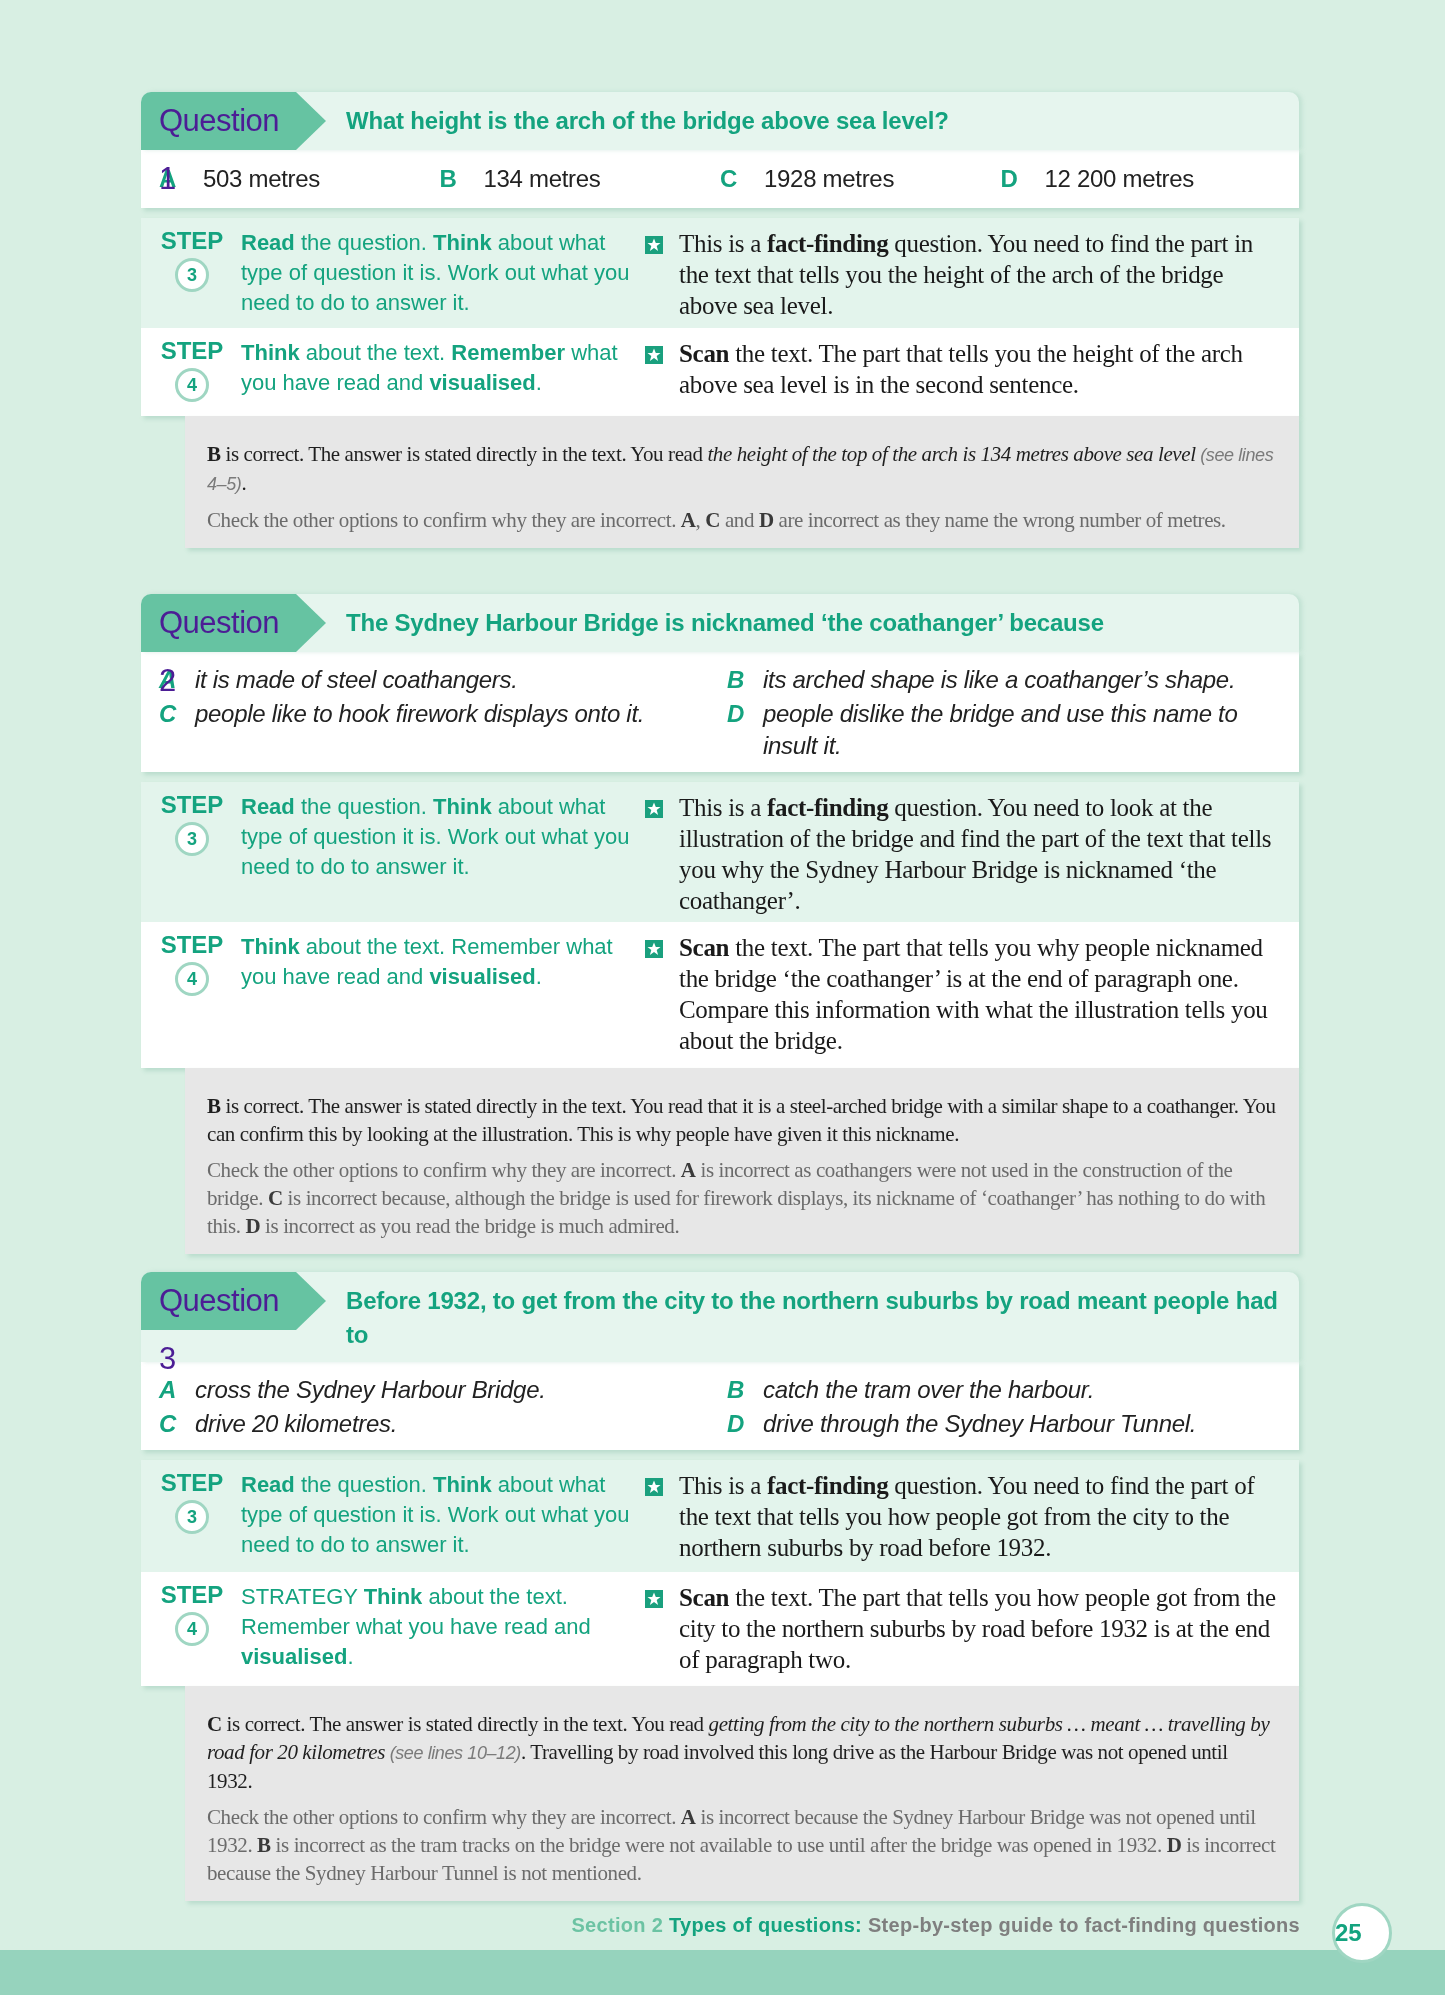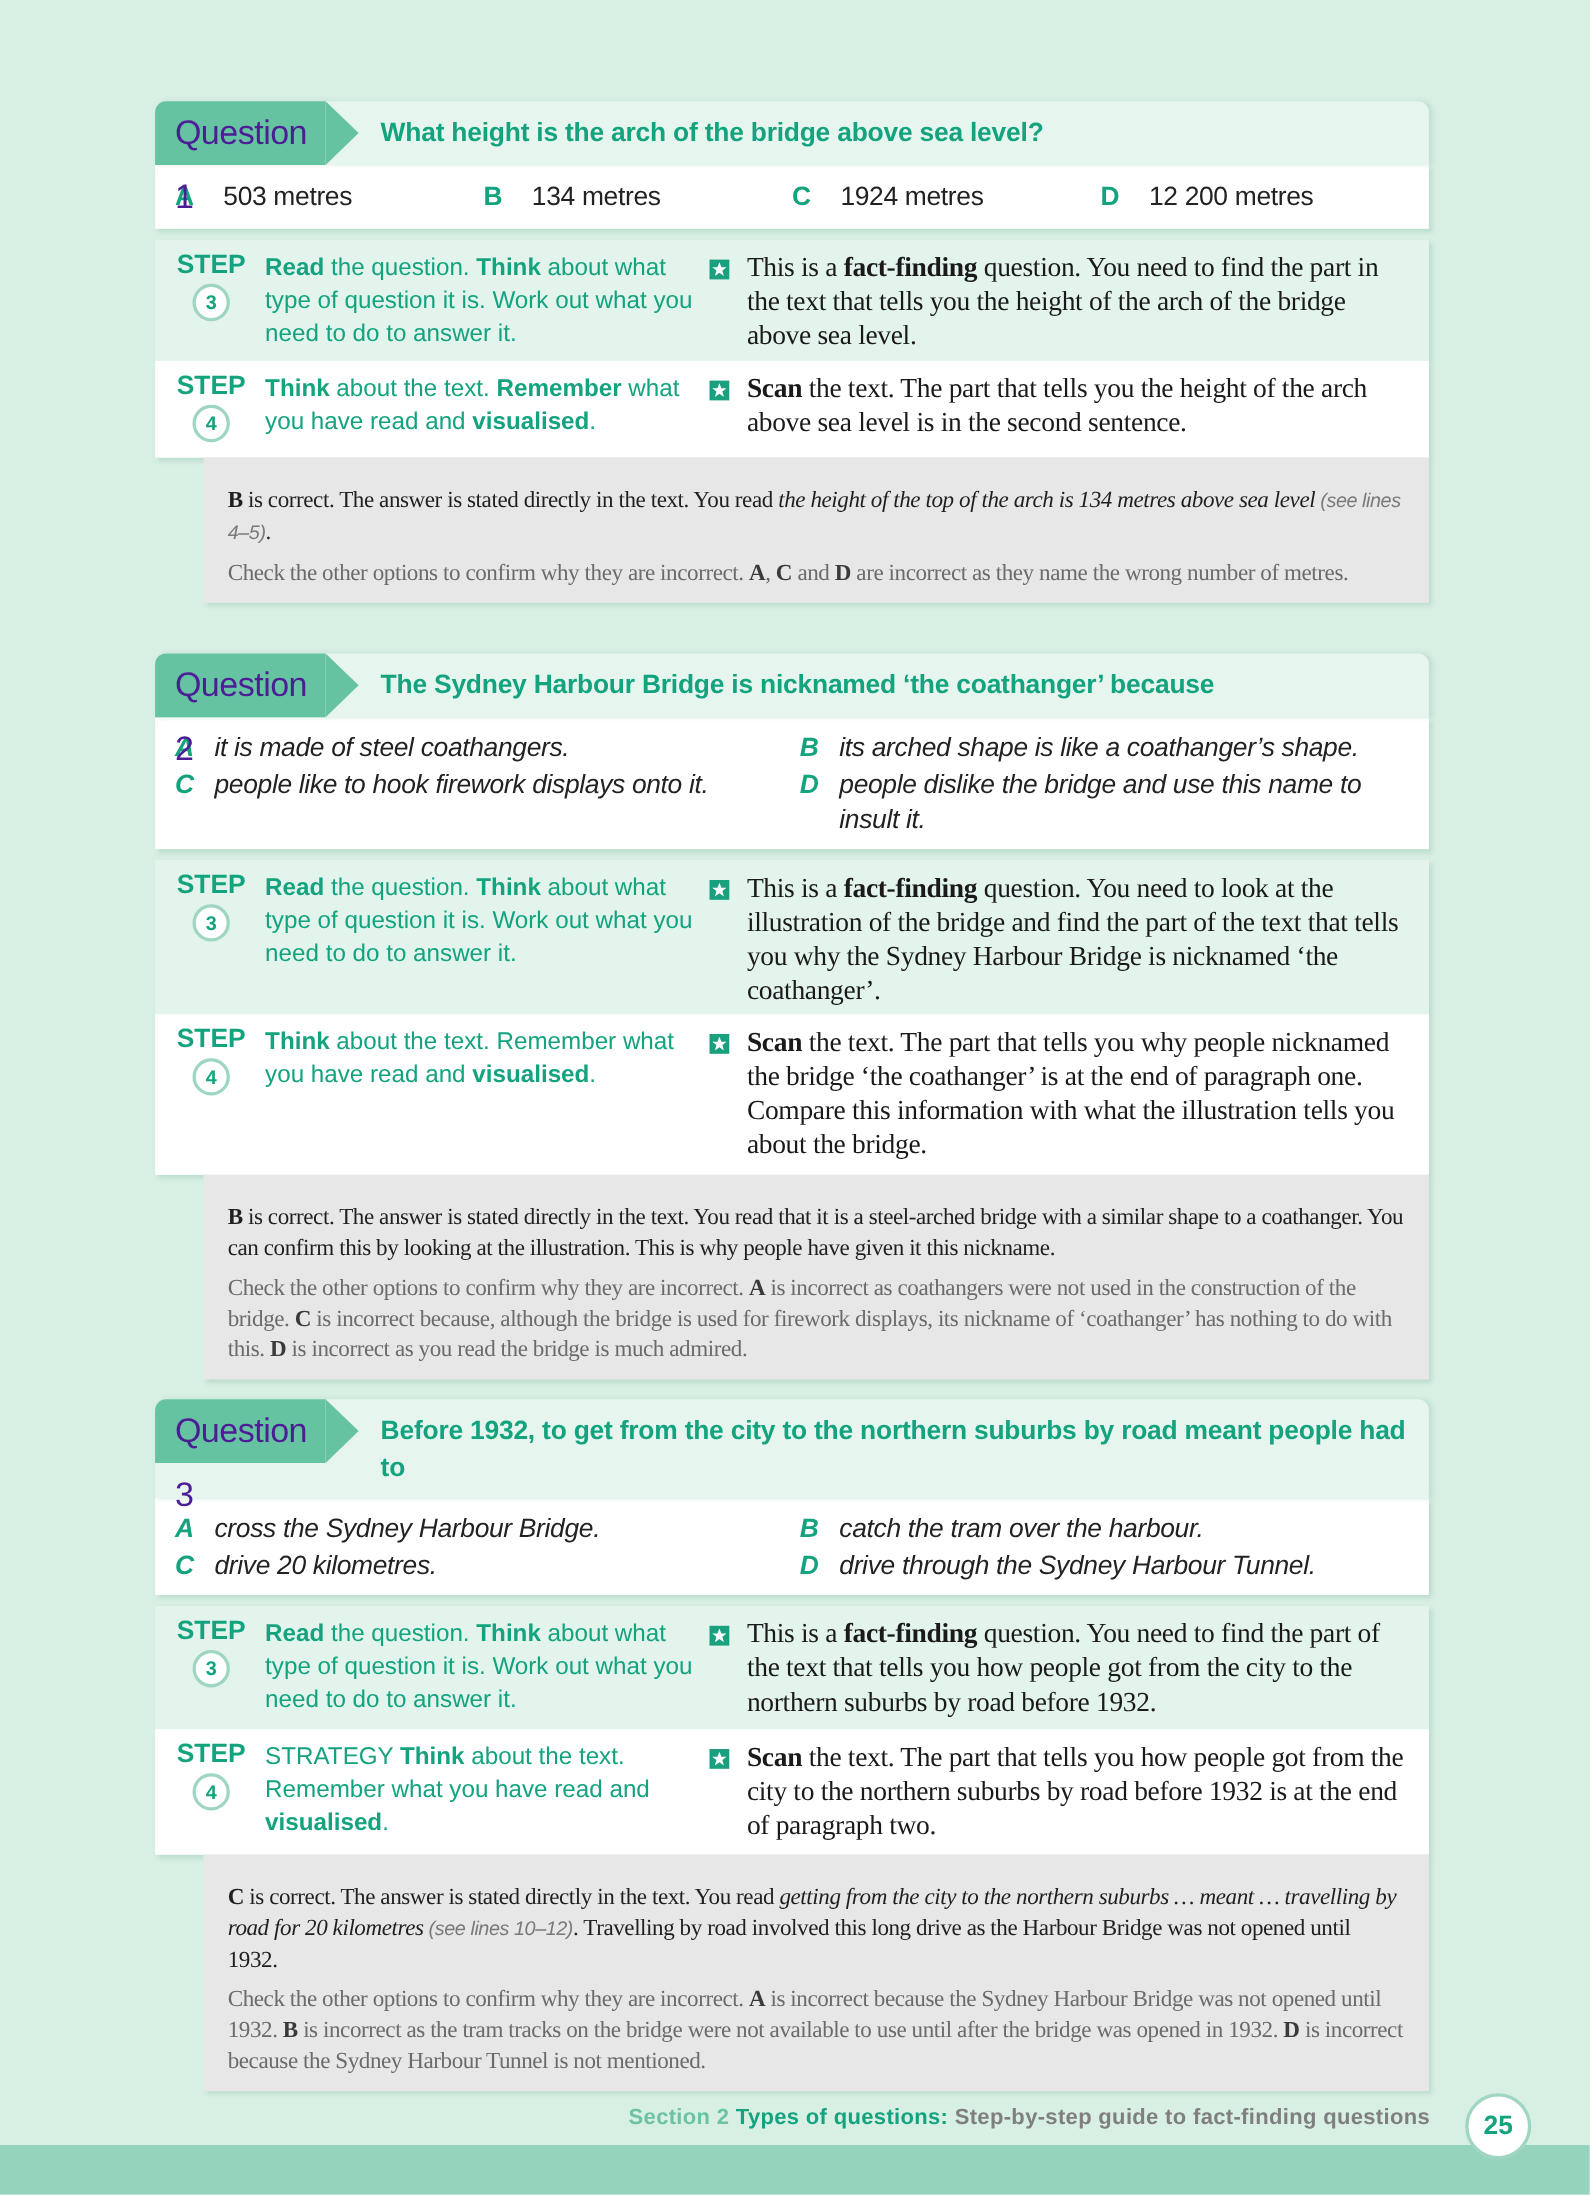--- a/index.html
+++ b/index.html
@@ -121,21 +121,21 @@
   .footer {
     position: absolute; top: 1914px; right: 145px;
     font-size: 20px; font-weight: bold; letter-spacing: 0.3px;
   }
   .footer .sec { color: #6cc3a3; }
   .footer .types { color: #14a37f; }
   .footer .rest { color: #7f7f7f; }
   .page-num {
     position: absolute; left: 1332px; top: 1903px; width: 60px; height: 60px;
     border-radius: 50%; background: #ffffff; border: 3px solid #9fd6c2;
-    color: #14a37f; font-size: 24px; font-weight: bold; text-align: center; line-height: 54px;
+    color: #14a37f; font-size: 24px; font-weight: bold; line-height: 54px;
   }
 </style>
 </head>
 <body>
 
 <div class="bottom-band"></div>
 
 <div class="page">
 
   <section class="qblock" style="top:0px;">
@@ -147,21 +147,21 @@
       <div class="opt">
           <span class="letter">A</span>
           <span>503 metres</span>
         </div>
       <div class="opt">
           <span class="letter">B</span>
           <span>134 metres</span>
         </div>
       <div class="opt">
           <span class="letter">C</span>
-          <span>1924 metres</span>
+          <span>1928 metres</span>
         </div>
       <div class="opt">
           <span class="letter">D</span>
           <span>12 200 metres</span>
         </div>
     </div>
     <div class="steps">
       <div class="step s3" style="height:110px;">
         <div class="step-badge">
           <div class="step-word">STEP</div>

